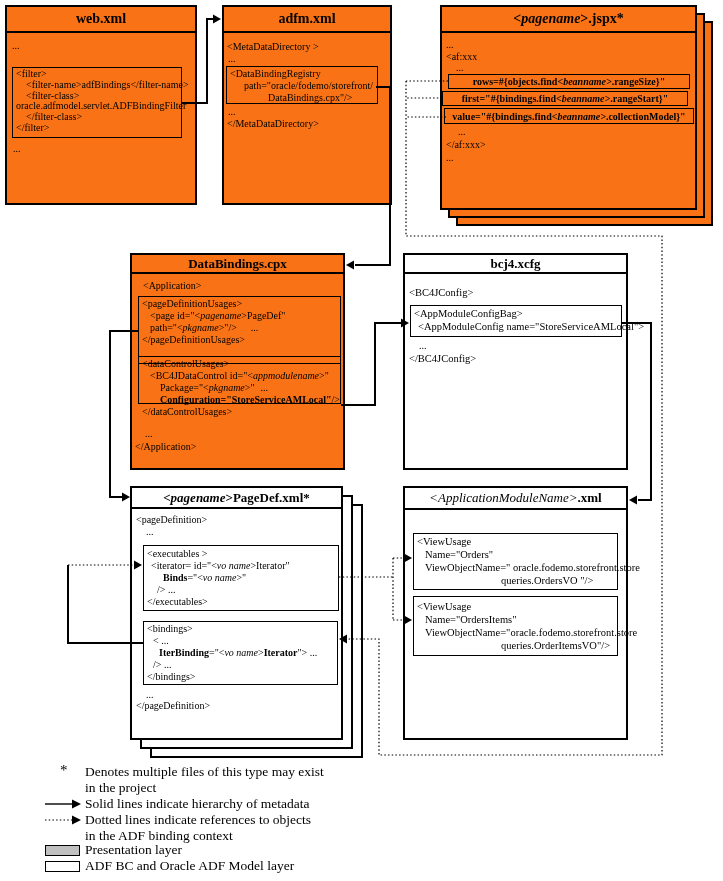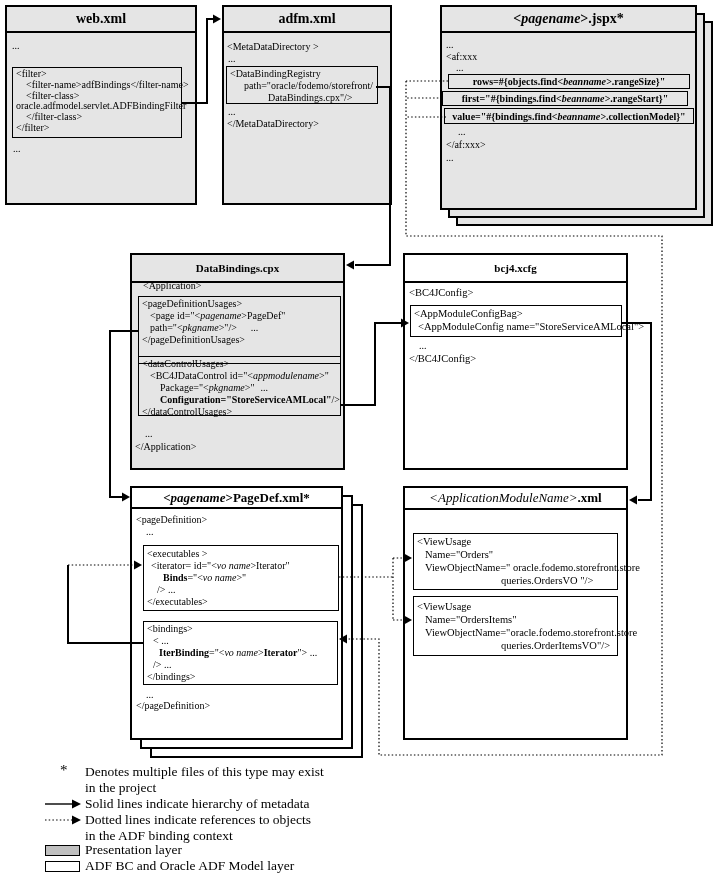--- a/index.html
+++ b/index.html
@@ -1,24 +1,24 @@
 <!DOCTYPE html>
 <html><head>
 <meta charset="utf-8">
 <style>
   html,body{margin:0;padding:0;background:#fff;}
   #root{position:relative;width:723px;height:881px;background:#fff;color:#000;
         font-family:"Liberation Serif",serif;overflow:hidden;}
   .box{position:absolute;box-sizing:border-box;border:2px solid #000;background:#fff;}
-  .gray{background:#e5e5e5;}
+  .gray{background:#f97316;}
   .layer{position:absolute;box-sizing:border-box;border:2px solid #000;}
   .btitle{box-sizing:border-box;border-bottom:2px solid #000;display:flex;align-items:center;
           justify-content:center;font-weight:bold;white-space:nowrap;}
   .t26{height:26px;font-size:14px;}
-  .t20{height:28px;font-size:11px;}
+  .t20{height:19px;font-size:13px;}
   .t21{height:21px;font-size:13px;}
   .t22{height:22px;font-size:13px;}
   .cb{position:absolute;box-sizing:border-box;border:1px solid #000;padding:1px 3px;
       font-size:10px;line-height:12px;}
   .cl{white-space:nowrap;}
   .fl{position:absolute;white-space:nowrap;font-size:10px;line-height:12px;}
   .elbox{position:absolute;box-sizing:border-box;border:1px solid #000;display:flex;
          align-items:center;justify-content:center;font-weight:bold;font-size:10px;white-space:nowrap;}
   .sm{font-size:10px;line-height:10.8px;}
   .lh13{font-size:10.5px;line-height:13px;}
@@ -99,21 +99,21 @@
 
   <div class="box gray" style="left:130px;top:253px;width:215px;height:217px;">
     <div class="btitle t20">DataBindings.cpx</div>
     <div class="fl" style="left:3px;top:25px;margin-left:8px;">&lt;Application&gt;</div>
     <div class="cb" style="left:6px;top:41px;width:203px;height:68px;">
       <div class="cl">&lt;pageDefinitionUsages&gt;</div>
       <div class="cl" style="padding-left:8px;"><span>&lt;page id="&lt;</span><i>pagename</i><span>&gt;PageDef"</span></div>
       <div class="cl" style="padding-left:8px;"><span>path="&lt;</span><i>pkgname</i><span>&gt;"/&gt;</span><span class="gap"></span><span>...</span></div>
       <div class="cl">&lt;/pageDefinitionUsages&gt;</div>
     </div>
-    <div class="cb" style="left:6px;top:101px;width:203px;height:60px;">
+    <div class="cb" style="left:6px;top:101px;width:203px;height:48px;">
       <div class="cl">&lt;dataControlUsages&gt;</div>
       <div class="cl" style="padding-left:8px;"><span>&lt;BC4JDataControl id="&lt;</span><i>appmodulename</i><span>&gt;"</span></div>
       <div class="cl" style="padding-left:18px;"><span>Package="&lt;</span><i>pkgname</i><span>&gt;"</span><span class="gap6"></span><span>...</span></div>
       <div class="cl" style="padding-left:18px;"><b>Configuration="StoreServiceAMLocal"</b><span>/&gt;</span></div>
       <div class="cl">&lt;/dataControlUsages&gt;</div>
     </div>
     <div class="fl" style="left:13px;top:173px;">...</div>
     <div class="fl" style="left:3px;top:186px;">&lt;/Application&gt;</div>
   </div>
 

